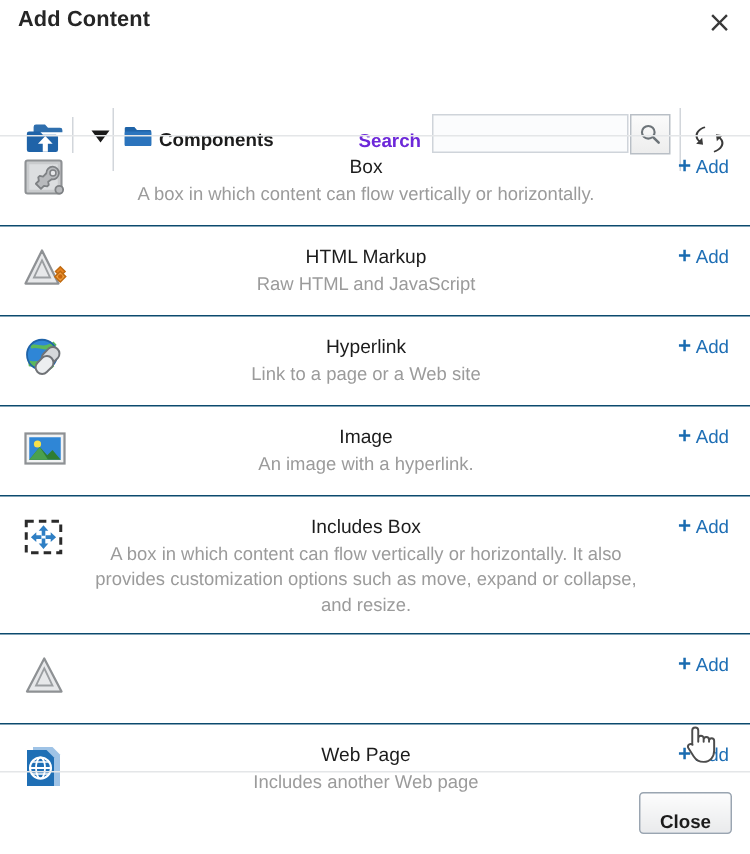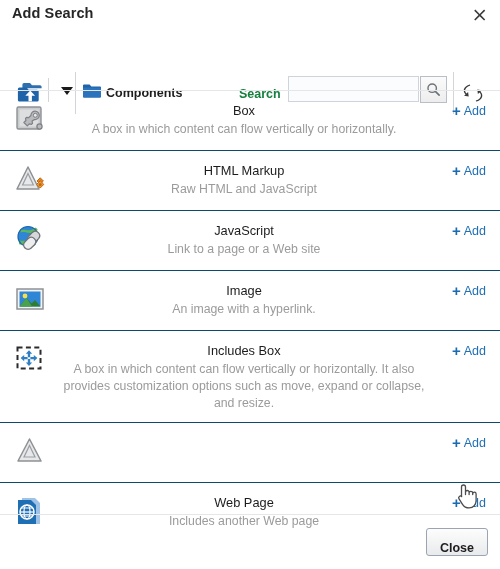--- a/index.html
+++ b/index.html
@@ -66,21 +66,21 @@
   .tb-folder {
     position: absolute; left: 83px; top: 49px;
     width: 18px; height: 15px;
   }
   .tb-folder-label {
     position: absolute; left: 106px; top: 52px;
     font-size: 12.5px; font-weight: bold; color: #1c1c1c;
   }
   .search-label {
     position: absolute; left: 239px; top: 53px;
-    font-size: 12.5px; font-weight: bold; color: #15803d;
+    font-size: 12.5px; font-weight: bold; color: #6d28d9;
   }
   .search-input {
     position: absolute; left: 288px; top: 42px;
     width: 131px; height: 26px;
     border: 1px solid #cfd4da;
     background: #fbfcfd;
     font-family: "Liberation Sans", sans-serif;
     font-size: 12px; color: #222; padding: 0 5px;
     outline: none;
   }
@@ -166,21 +166,21 @@
     width: 26px; height: 32px;
     pointer-events: none;
   }
 </style>
 </head>
 <body>
 
 <div id="dialog">
 
   <div class="titlebar">
-    <div class="dialog-title">Add Search</div>
+    <div class="dialog-title">Add Content</div>
     <div class="close-x">
       <svg width="12" height="12" viewBox="0 0 12 12">
         <path d="M1.4 1 L6 5.6 L10.6 1 L11.8 2.2 L7.2 6.8 L11.8 11.4 L10.6 12.6 L6 8 L1.4 12.6 L0.2 11.4 L4.8 6.8 L0.2 2.2 Z" fill="#3a3a3a" transform="scale(0.95) translate(0,-0.4)"></path>
       </svg>
     </div>
   </div>
 
   <div class="toolbar">
 
     <div class="tb-up">
@@ -271,21 +271,21 @@
           <circle cx="14" cy="13.5" r="10" fill="#2f86d6"></circle>
           <path d="M6 7 c4 -1 8 1 11 0 c2 -.6 3.6 -1.6 4.6 -2.4 a10 10 0 0 1 2.2 2.4 c-2 2 -5 3.4 -8 3
                    c-3 -.4 -6 -1.6 -9 -.6 z" fill="#5bb85b"></path>
           <path d="M4.6 17 c3.4 1.6 6.6 .4 10 .6 c3 .2 5.6 1.6 7.6 3.6 a10 10 0 0 1 -3 2.4 c-2 -1.6 -4.4 -2.6 -7 -2.6
                    c-2.6 0 -5 .8 -7 .2 z" fill="#5bb85b"></path>
           <ellipse cx="14" cy="13.5" rx="10" ry="10" fill="none" stroke="#1f63a8" stroke-width="1.2"></ellipse>
           <path d="M15 19 a4.4 4.4 0 0 1 0 -6.2 l3.4 -3.4 a4.4 4.4 0 0 1 6.2 6.2 l-3.4 3.4 a4.4 4.4 0 0 1 -6.2 0 z" fill="#d6d8da" stroke="#6f7276" stroke-width="1.3"></path>
           <path d="M11 25 a4.4 4.4 0 0 1 0 -6.2 l3.4 -3.4 a4.4 4.4 0 0 1 6.2 6.2 l-3.4 3.4 a4.4 4.4 0 0 1 -6.2 0 z" fill="#eceef0" stroke="#6f7276" stroke-width="1.3"></path>
         </svg>
       </div>
-      <div class="row-title">JavaScript</div>
+      <div class="row-title">Hyperlink</div>
       <div class="row-desc">Link to a page or a Web site</div>
       <div class="add-link">
         <span class="add-plus">+</span>
         <span>Add</span>
       </div>
     </div>
 
     <div class="row">
       <div class="row-icon">
         <svg width="32" height="32" viewBox="0 0 32 32">

